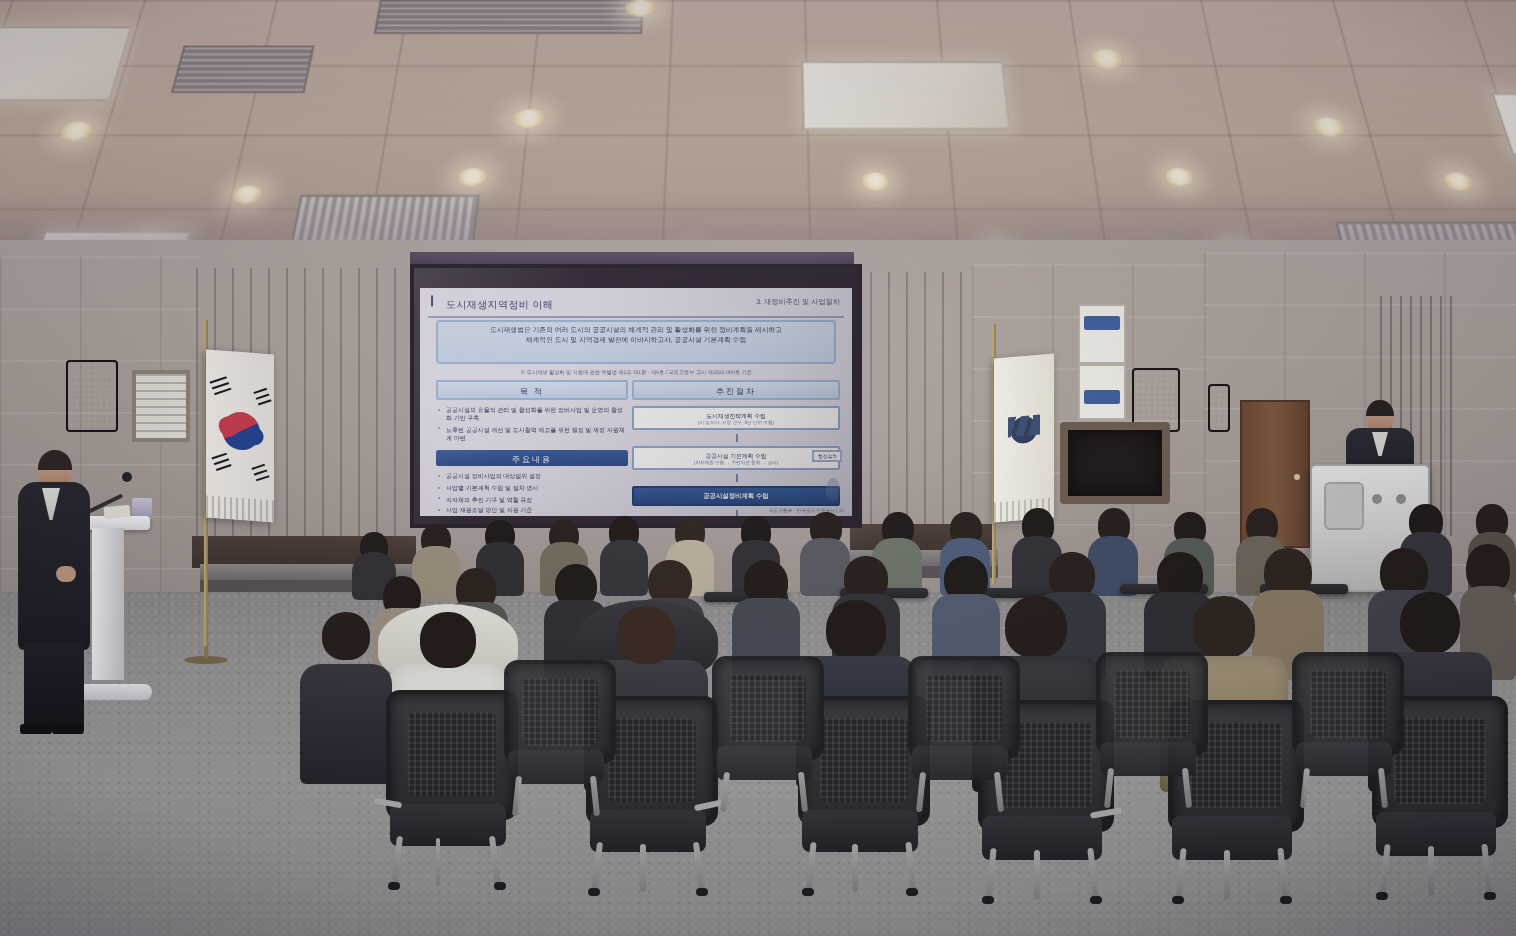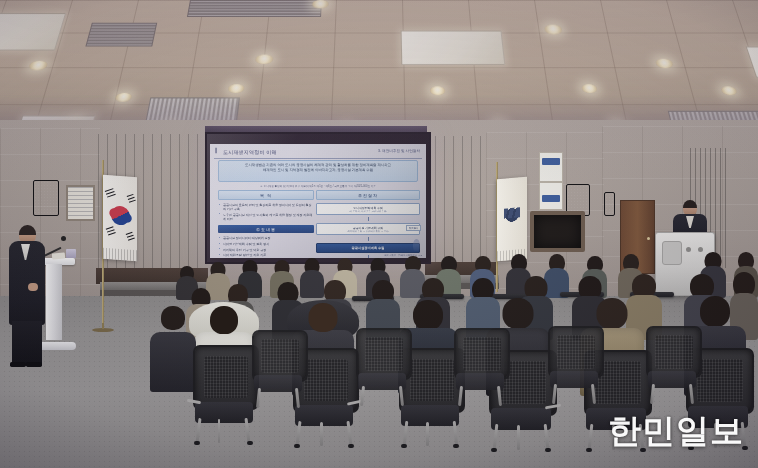--- a/index.html
+++ b/index.html
@@ -905,14 +905,13 @@
     <div class="seat"></div>
     <div class="legs">
       <i style="left:10%;height:100%;transform:rotate(6deg);"></i>
       <i style="right:10%;height:100%;transform:rotate(-6deg);"></i>
     </div>
   </div>
 
   <div class="grade"></div>
   <div class="grade2"></div>
 
-  <div class="watermark">한민일보</div>
 </div>
 
 </body></html>

